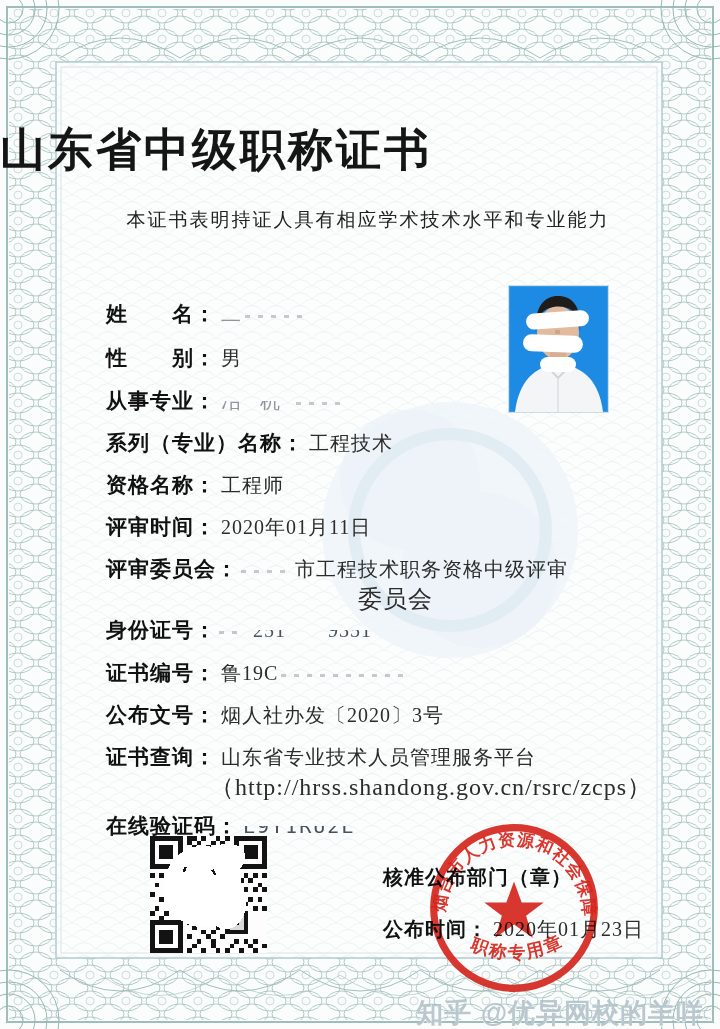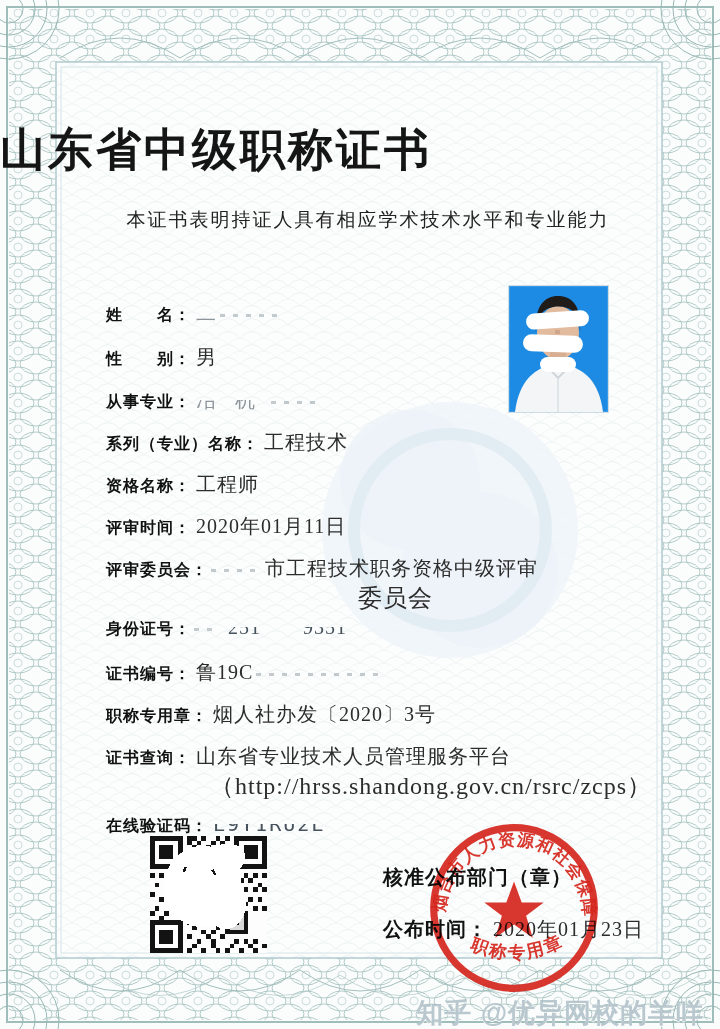--- a/index.html
+++ b/index.html
@@ -14,21 +14,21 @@
   .title{
     position:absolute;left:0;top:120px;width:720px;
     font-size:45px;font-weight:900;color:#151515;letter-spacing:3px;
   }
   .subtitle{
     position:absolute;left:0;top:207px;width:720px;text-align:center;
     font-size:19px;color:#222;letter-spacing:2px;padding-left:8px;
   }
 
   .row{position:absolute;left:106px;width:506px;font-size:20px;color:#1a1a1a;white-space:nowrap;}
-  .lbl{font-weight:700;font-size:16px;letter-spacing:1px;color:#111;}
+  .lbl{font-weight:700;font-size:21px;letter-spacing:1px;color:#111;}
   .val{font-weight:400;color:#2c2c2c;letter-spacing:1px;white-space:pre;}
   .halfmask{
     -webkit-mask-image:linear-gradient(to bottom,transparent 0 52%,#000 52%);
     mask-image:linear-gradient(to bottom,transparent 0 52%,#000 52%);
     color:#46525c;
   }
   .faint{opacity:.6;}
   .strip{
     display:inline-block;height:3px;margin:0 3px 3px 3px;vertical-align:baseline;
     background:repeating-linear-gradient(90deg,#94a2a9 0 5px,transparent 5px 13px);
@@ -179,21 +179,21 @@
       <span class="lbl">身份证号：</span><span class="strip" style="width:26px"></span>
       <span class="val halfmask">251       9351</span>
     </div>
 
     <div class="row" style="top:659px">
       <span class="lbl">证书编号：</span>
       <span class="val">鲁19C</span><span class="strip" style="width:128px"></span>
     </div>
 
     <div class="row" style="top:701px">
-      <span class="lbl">职称专用章：</span>
+      <span class="lbl">公布文号：</span>
       <span class="val">烟人社办发〔2020〕3号</span>
     </div>
 
     <div class="row" style="top:743px">
       <div>
         <span class="lbl">证书查询：</span>
         <span class="val">山东省专业技术人员管理服务平台</span>
       </div>
       <div class="line2 val" style="padding-left:104px">（http://hrss.shandong.gov.cn/rsrc/zcps）</div>
     </div>

